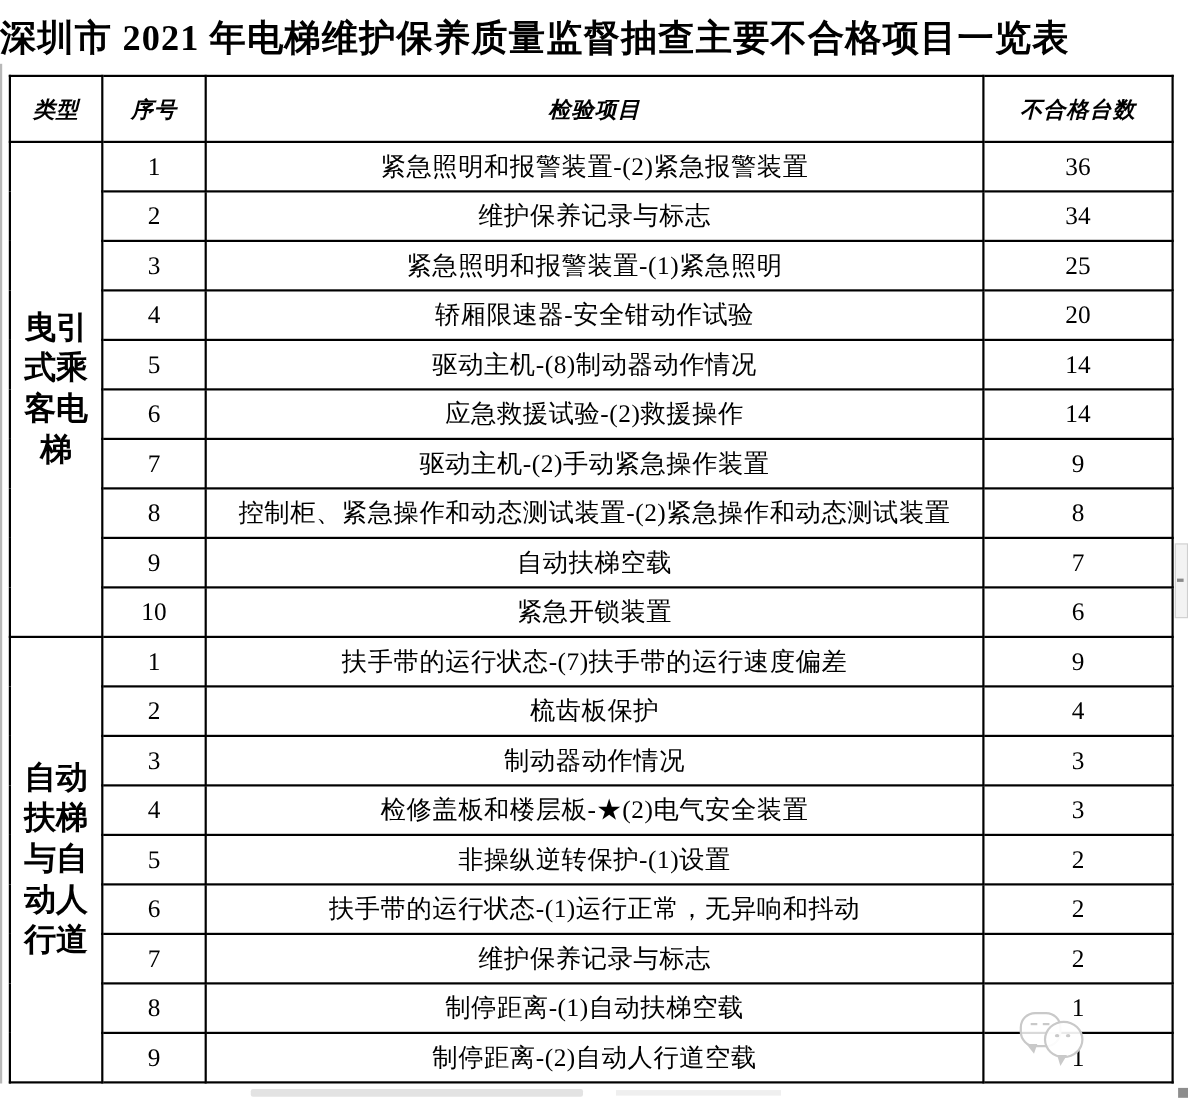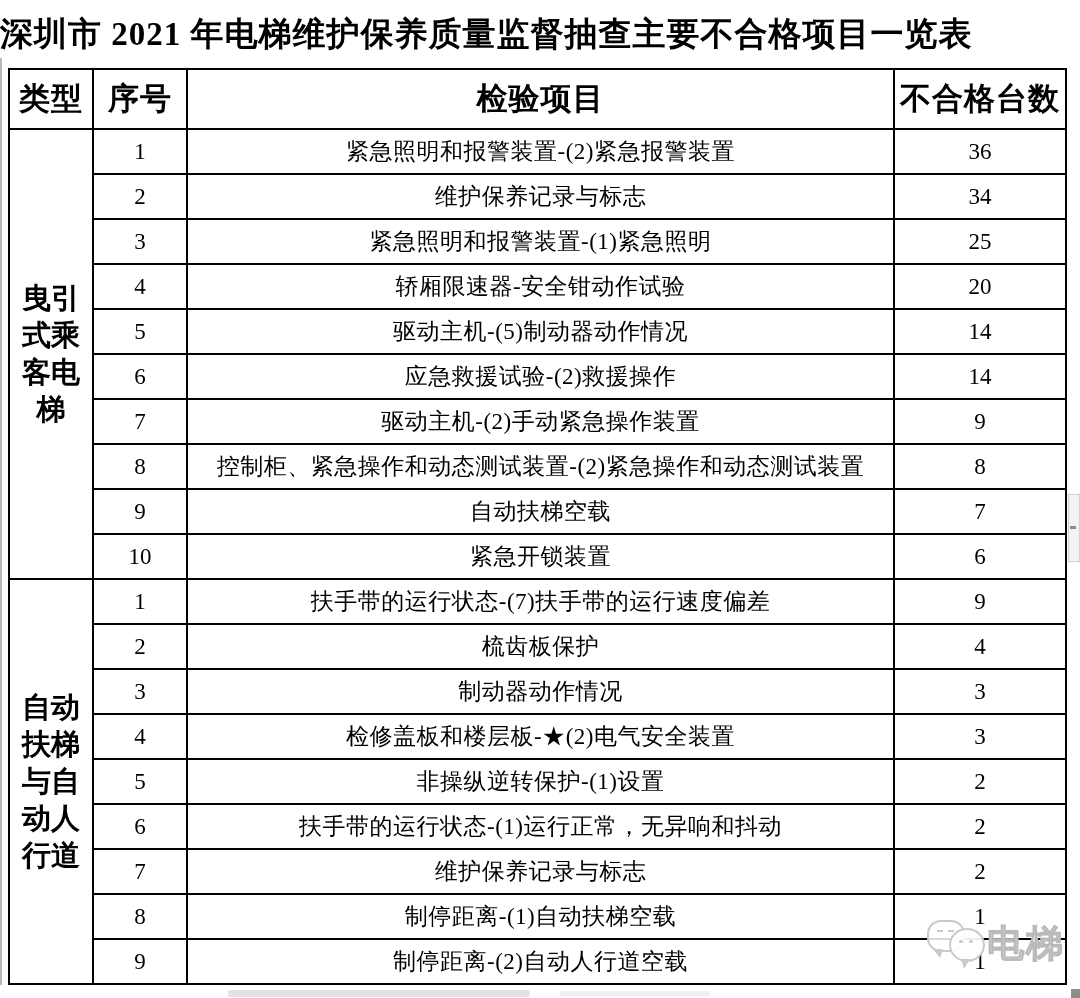--- a/index.html
+++ b/index.html
@@ -17,21 +17,21 @@
   }
   table.main{
     position:absolute;left:8px;top:68px;border-collapse:collapse;table-layout:fixed;
     background:#fff;
   }
   table.main td, table.main th{
     border:2px solid #000;padding:0;overflow:hidden;
   }
   tr.hdr{height:60px;}
   tr.row{height:45px;}
-  th.hcell{font-size:31px;font-weight:bold;text-align:center;letter-spacing:1px;}
+  th.hcell{font-size:20px;font-weight:bold;text-align:center;letter-spacing:1px;font-style:italic;}
   td.no, td.count{font-size:23px;text-align:center;font-weight:normal;}
   td.item{font-size:23px;text-align:center;padding-left:14px;letter-spacing:0.5px;}
   td.type{vertical-align:middle;text-align:center;}
   .type-label{
     width:62px;margin:0 auto;font-size:29px;font-weight:bold;line-height:37px;
     word-break:break-all;text-align:center;
   }
   
   .watermark{
     position:absolute;left:925px;top:908px;width:150px;height:72px;
@@ -122,21 +122,21 @@
     <td class="item">紧急照明和报警装置-(1)紧急照明</td>
     <td class="count">25</td>
   </tr>
   <tr class="row">
     <td class="no">4</td>
     <td class="item">轿厢限速器-安全钳动作试验</td>
     <td class="count">20</td>
   </tr>
   <tr class="row">
     <td class="no">5</td>
-    <td class="item">驱动主机-(5)制动器动作情况</td>
+    <td class="item">驱动主机-(8)制动器动作情况</td>
     <td class="count">14</td>
   </tr>
   <tr class="row">
     <td class="no">6</td>
     <td class="item">应急救援试验-(2)救援操作</td>
     <td class="count">14</td>
   </tr>
   <tr class="row">
     <td class="no">7</td>
     <td class="item">驱动主机-(2)手动紧急操作装置</td>
@@ -213,21 +213,20 @@
   <div class="wm-icon">
     <div class="wm-bubble1">
         <span class="wm-eye1a"></span>
         <span class="wm-eye1b"></span>
       </div>
     <div class="wm-bubble2">
         <span class="wm-eye2a"></span>
         <span class="wm-eye2b"></span>
       </div>
   </div>
-  <div class="wm-text">电梯</div>
 </div>
 
 <div class="vscroll-thumb">
     <span class="grip"></span>
   </div>
 <div class="hscroll-thumb"></div>
 <div class="hscroll-thumb2"></div>
 <div class="scroll-corner"></div>
 
 </body></html>

